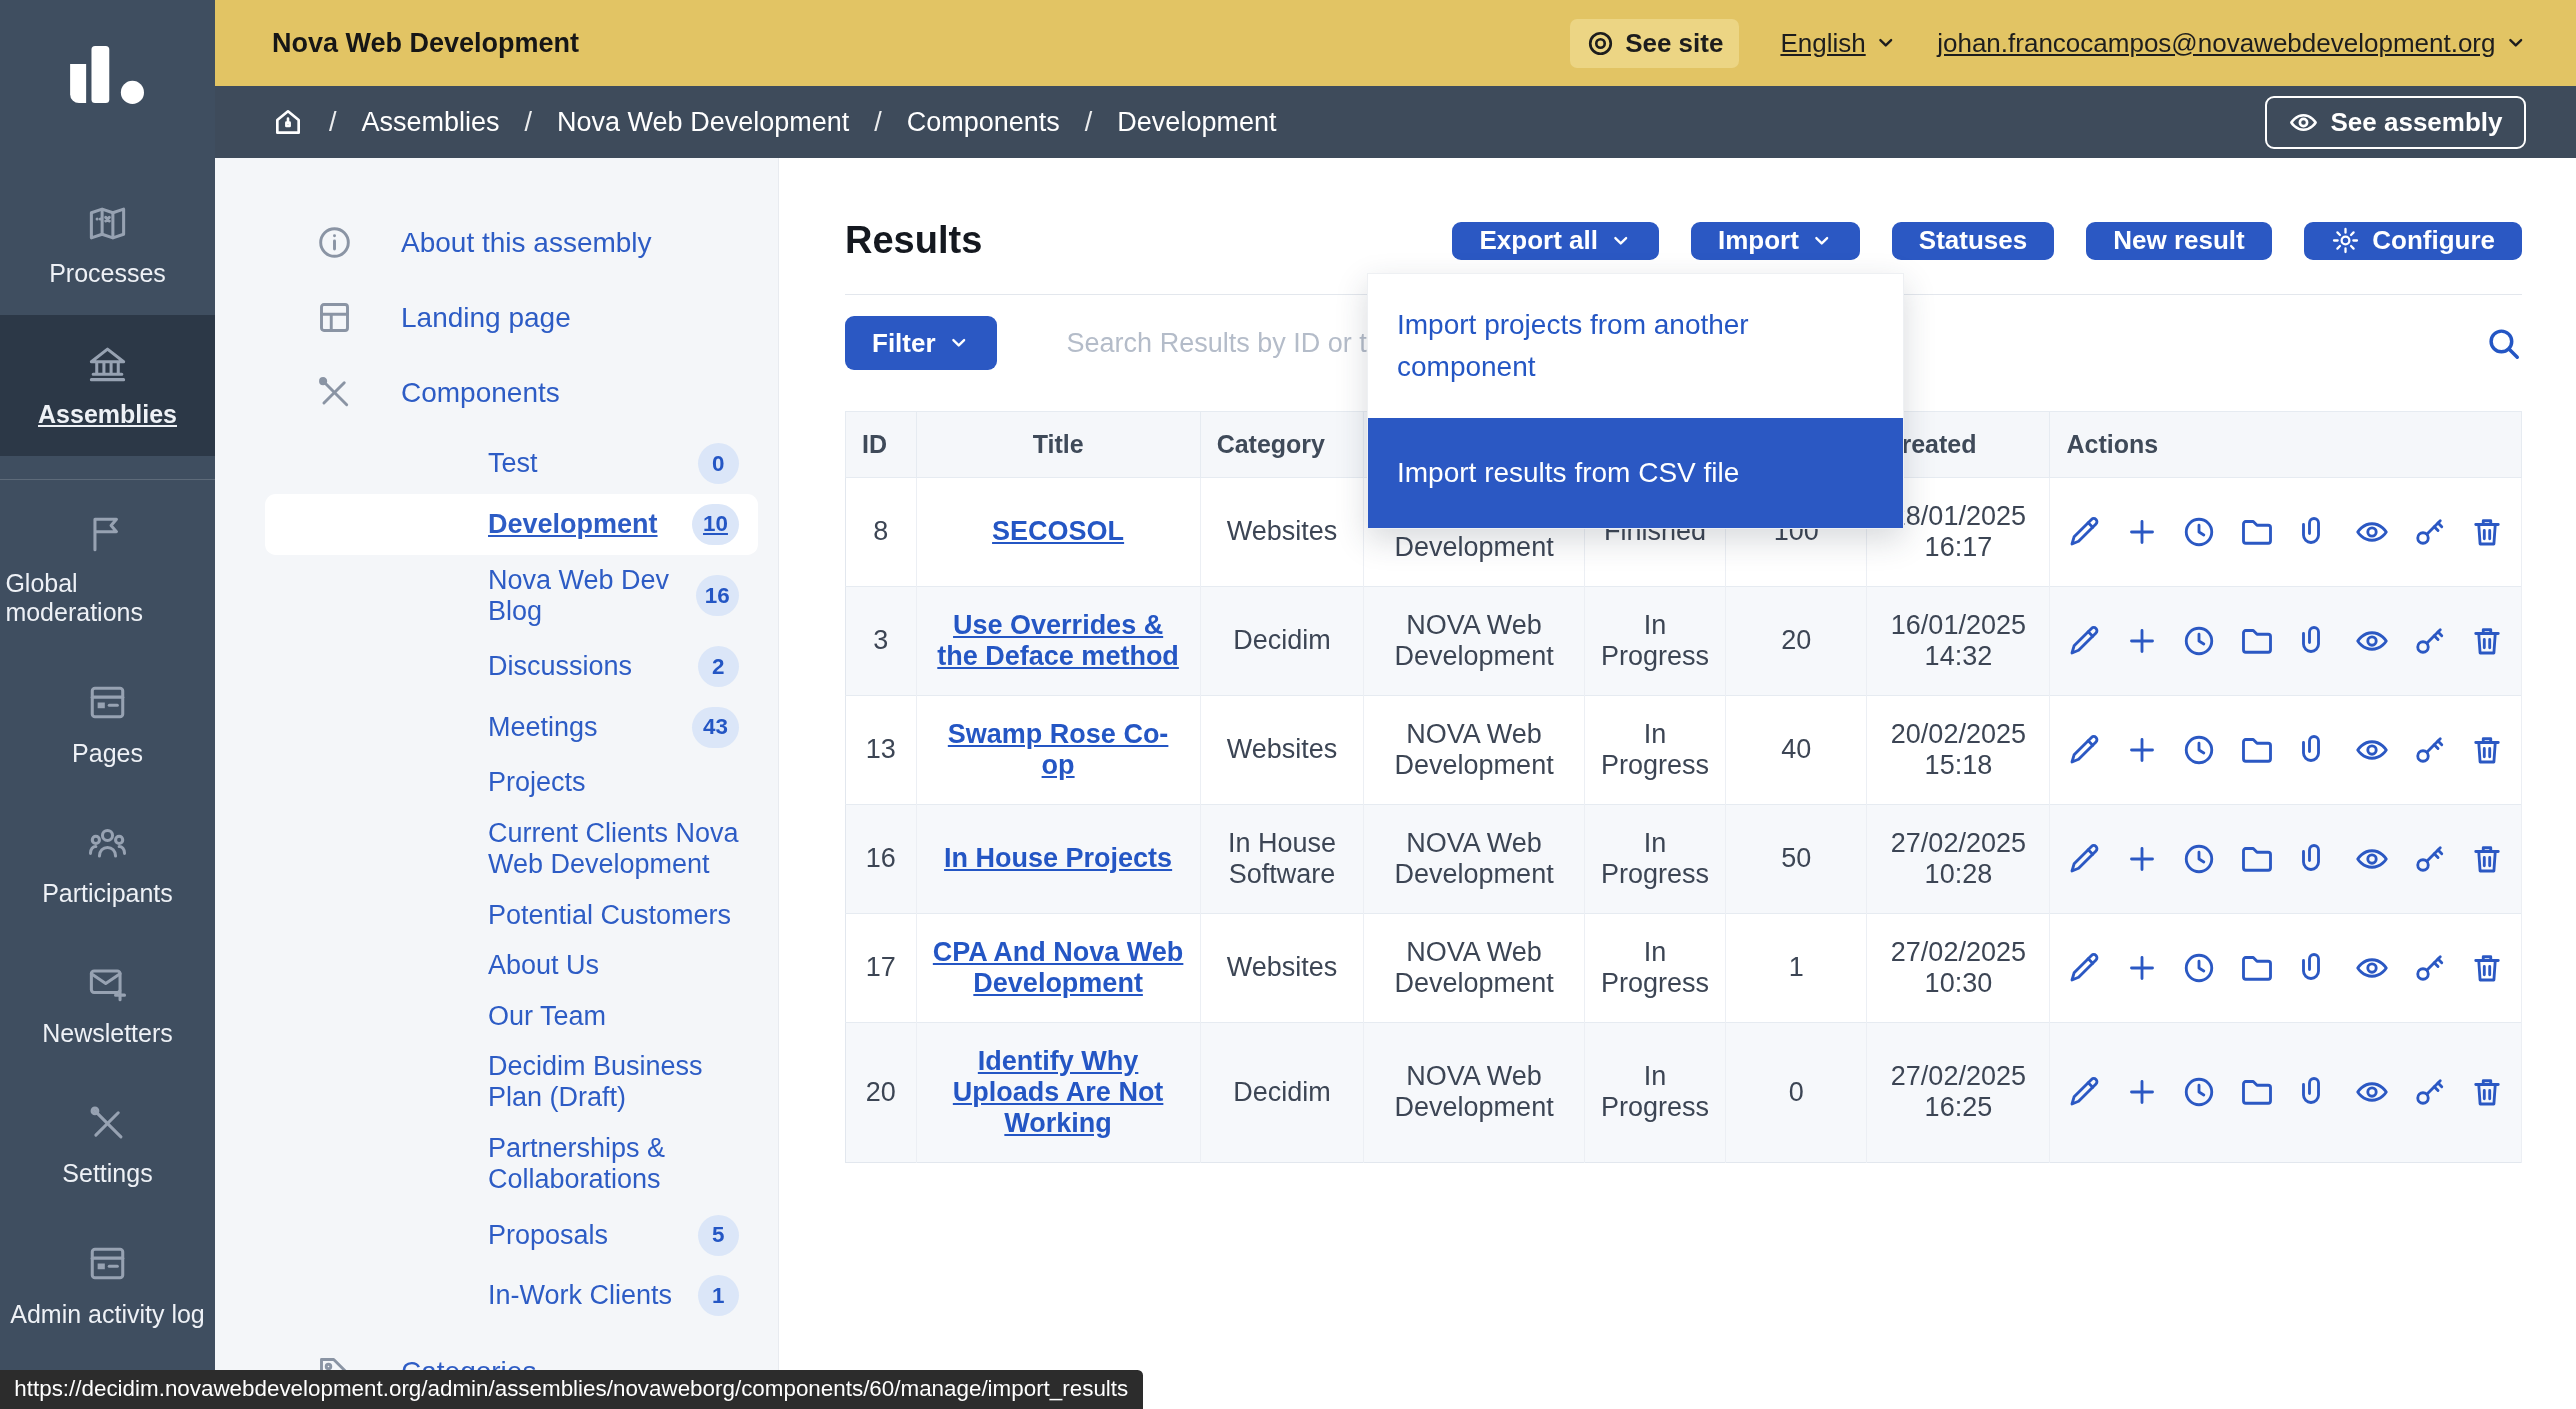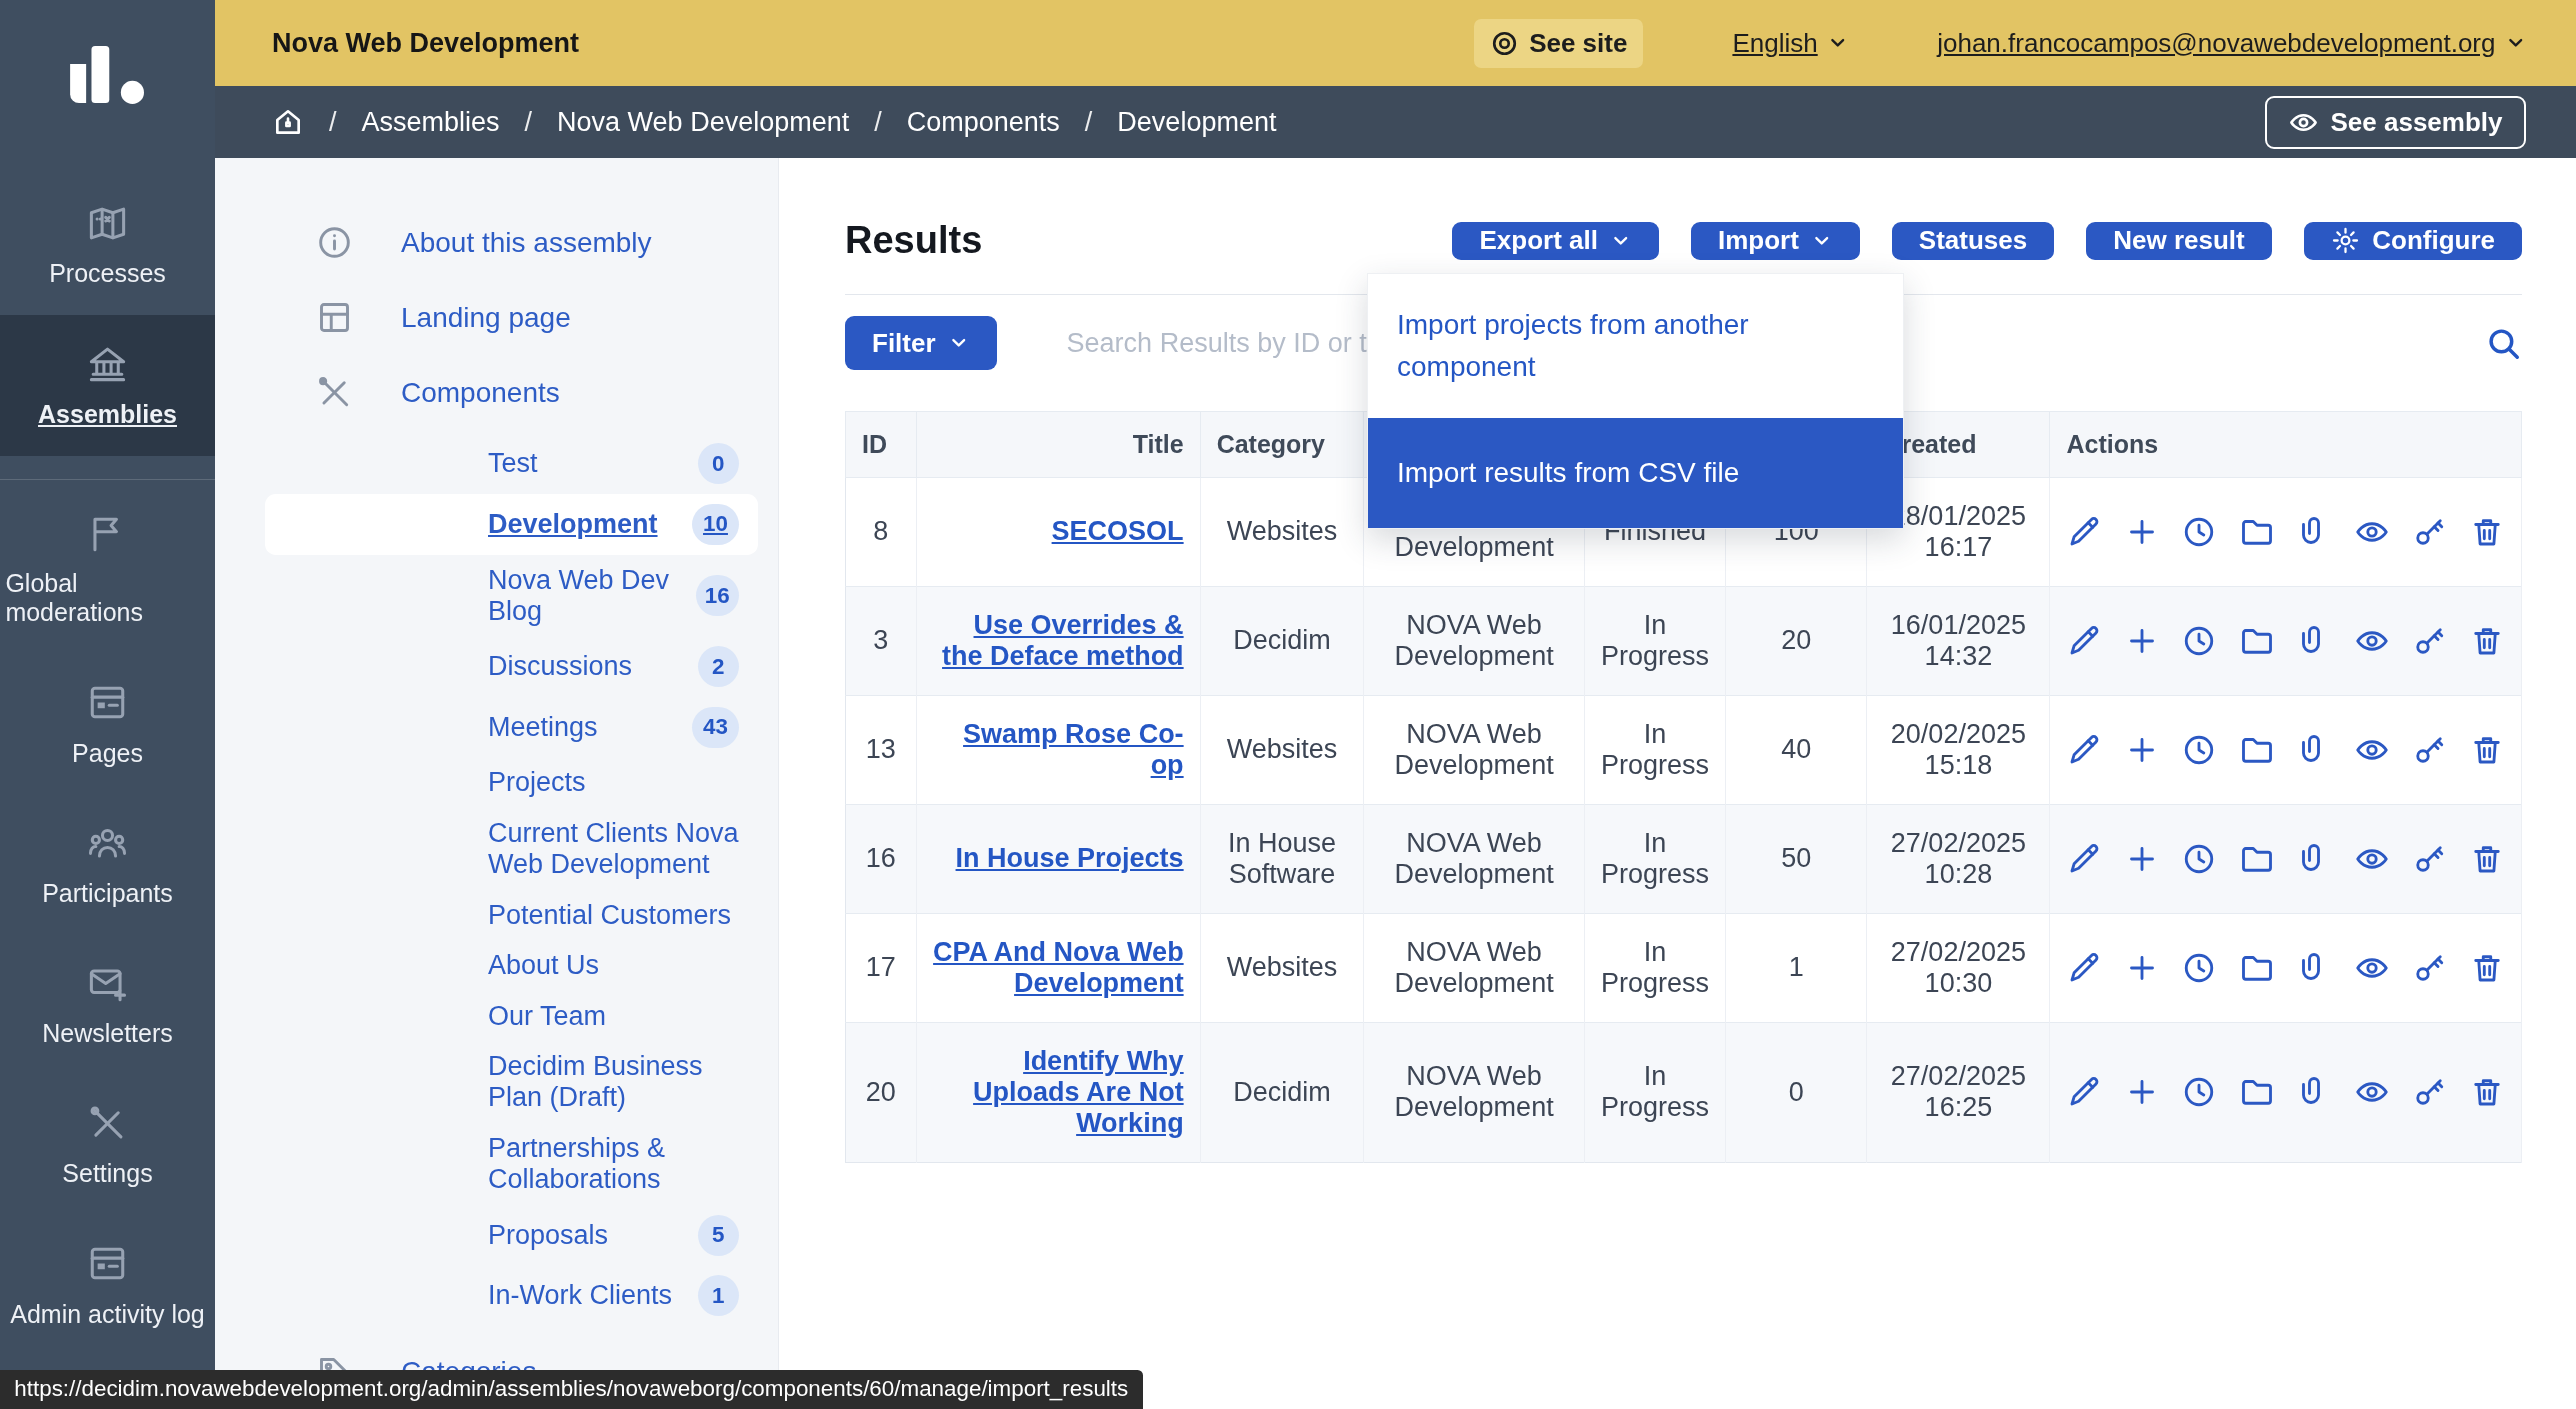--- a/index.html
+++ b/index.html
@@ -20,21 +20,21 @@
   .side-item.active .lbl { text-decoration:underline; font-weight:600; }
   .side-div { border-top:0.9px solid rgba(255,255,255,.16); margin:23px 0 5.4px; }
 
   
   .topbar { position:absolute; left:215px; top:0; right:0; height:86px; background:#e2c464; display:flex; align-items:center; padding:0 50px 0 57px; z-index:20; }
   .topbar-title { font-size:27px; font-weight:800; color:#161616; }
   .topbar-right { margin-left:auto; display:flex; align-items:center; gap:41px; color:#1d1d1d; }
   .see-site { display:flex; align-items:center; gap:10px; background:#ecd584; border-radius:7.2px; padding:9px 16px; font-size:26px; font-weight:600; cursor:pointer; }
   .see-site svg.ic { width:29px; height:29px; stroke-width:2.2; }
   .top-link { display:flex; align-items:center; gap:9px; font-size:26px; cursor:pointer; }
-  .top-link .txt { text-decoration:underline;margin-left:48px; }
+  .top-link .txt { text-decoration:underline; }
   .top-link svg.ic { width:21.5px; height:21.5px; stroke-width:2.6; }
 
   
   .crumbbar { position:absolute; left:215px; top:86px; right:0; height:72px; background:#3e4b5b; display:flex; align-items:center; padding:0 50px 0 57px; color:#fff; z-index:20; }
   .crumbbar svg.home { width:32px; height:32px; stroke-width:2; }
   .crumb-sep { margin:0 25px; font-size:27px; opacity:.9; }
   .crumb-item { font-size:27px; cursor:pointer; }
   .see-assembly { margin-left:auto; display:flex; align-items:center; gap:12.5px; border:2.7px solid #fff; border-radius:9px; padding:9px 21.5px; font-size:26px; font-weight:700; cursor:pointer; }
   .see-assembly svg.ic { width:29px; height:29px; stroke-width:2.2; }
 
@@ -63,21 +63,21 @@
   .search-input::placeholder { color:#b4bcc9; }
   .search-btn { margin-left:auto; background:none; border:none; color:#2456c4; cursor:pointer; }
   .search-btn svg.ic { width:38px; height:38px; stroke-width:2.2; }
 
   
   .results-table { width:100%; border-collapse:collapse; margin-top:39px; font-size:27px; color:#3c4554; border:0.9px solid #e2e7ee; }
   .results-table th { background:#f5f7fa; font-size:25px; font-weight:700; color:#3f4a59; padding:18px 16px; border:0.9px solid #e6ebf1; text-align:left; }
   .results-table td { padding:23px 16px; border-right:0.9px solid #eceff4; border-top:0.9px solid #e6ebf1; text-align:center; vertical-align:middle; }
   .results-table tbody tr:nth-of-type(even) { background:#f6f8fb; }
   .results-table .c-id { width:4.3%; }
-  .results-table .c-title { width:17.9%; text-align:right; }
+  .results-table .c-title { width:17.9%; text-align:center; }
   .results-table .c-cat { width:10%; }
   .results-table .c-scope { width:13.5%; }
   .results-table .c-status { width:8.4%; }
   .results-table .c-prog { width:7.1%; }
   .results-table .c-created { width:11.1%; }
   .results-table .c-actions { width:27.7%; }
   .title-link { color:#2456c4; font-weight:700; text-decoration:underline; cursor:pointer; }
   .actions { display:flex; align-items:center; justify-content:center; gap:21.5px; color:#2b58c3; }
   .actions svg.ic { width:36px; height:36px; stroke-width:1.9; cursor:pointer; }
 

